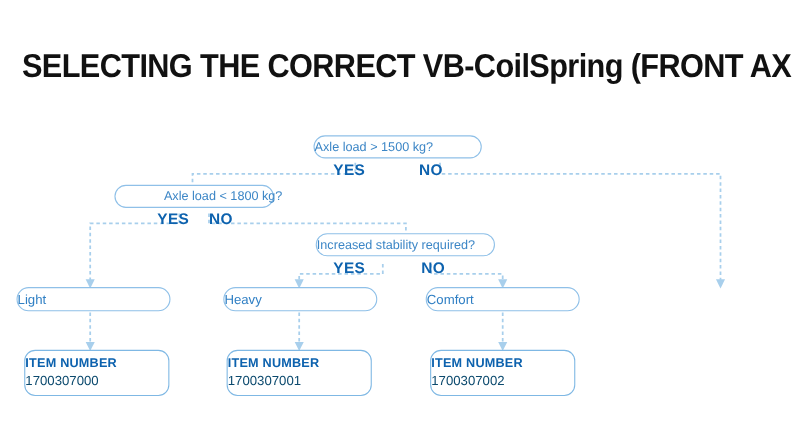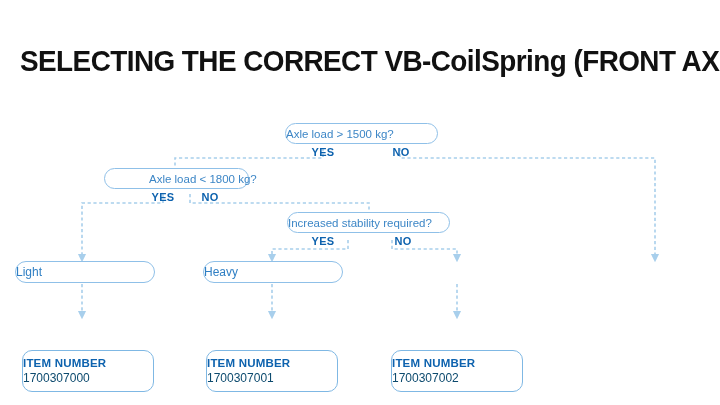--- a/index.html
+++ b/index.html
@@ -73,42 +73,40 @@
     font-size: 12px;
     color: #2f7fc4;
     white-space: nowrap;
   }
 
   .item-box {
     height: 42px;
     border-radius: 10px;
     border-color: #7fb8e4;
     gap: 2px;
-    margin-top: 32px;
   }
   .item-box .item-label {
     font-size: 11.5px;
     font-weight: bold;
     color: #0d62ae;
     letter-spacing: 0.2px;
   }
   .item-box .item-number {
     font-size: 12px;
     color: #0c4a6e;
   }
 
   
   .branch-label {
     position: absolute;
-    font-size: 11px;
+    font-size: 14px;
     font-weight: bold;
     color: #0d62ae;
     letter-spacing: 0.3px;
     white-space: nowrap;
-    text-align: center;
   }
 </style>
 </head>
 <body>
 
 <div id="canvas">
 
   <div class="title">SELECTING THE CORRECT VB-CoilSpring (FRONT AXLE)</div>
 
   <svg id="wires" viewBox="0 0 720 405">
@@ -156,20 +154,23 @@
   <div class="branch-label" style="left:383px; top:235px; width:40px;">NO</div>
 
   <div class="node result" style="left:15px; top:261px; width:140px;">
     <span>Light</span>
   </div>
 
   <div class="node result" style="left:203px; top:261px; width:140px;">
     <span>Heavy</span>
   </div>
 
+  <div class="node result" style="left:387px; top:261px; width:140px;">
+    <span>Comfort</span>
+  </div>
 
 
   <div class="node item-box" style="left:22px; top:318px; width:132px;">
     <span class="item-label">ITEM NUMBER</span>
     <span class="item-number">1700307000</span>
   </div>
 
   <div class="node item-box" style="left:206px; top:318px; width:132px;">
     <span class="item-label">ITEM NUMBER</span>
     <span class="item-number">1700307001</span>

